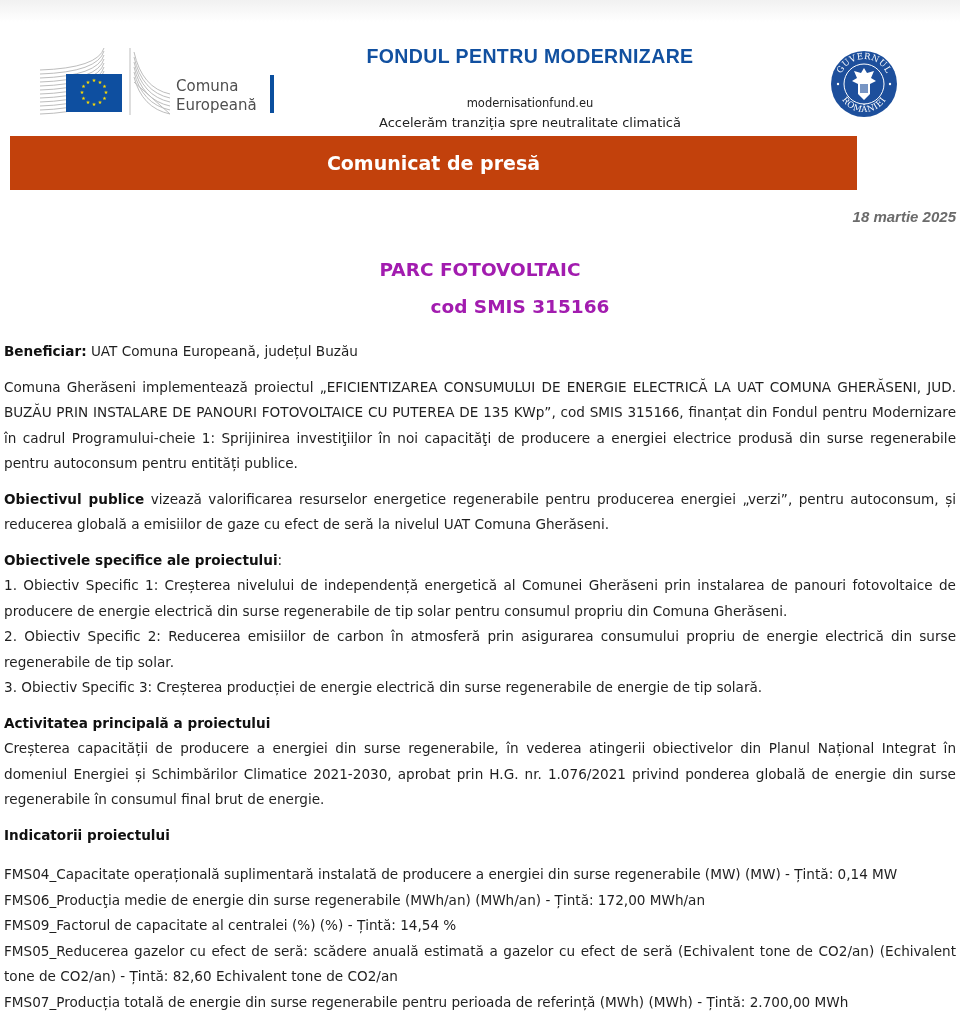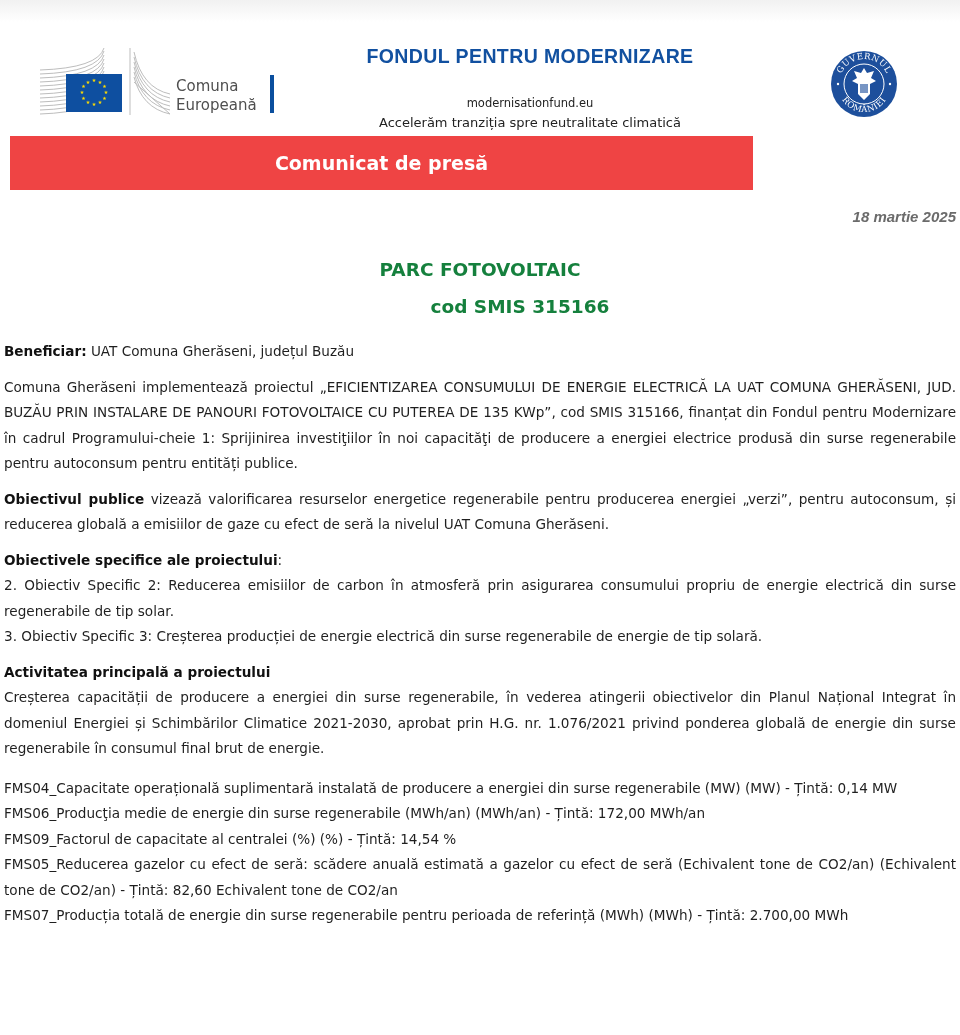--- a/index.html
+++ b/index.html
@@ -8,24 +8,24 @@
   
   .header { position: absolute; left: 0; top: 0; width: 960px; height: 130px; }
   .ec-logo { position: absolute; left: 38px; top: 48px; width: 240px; height: 68px; }
   .ec-text { position: absolute; left: 176px; top: 77px; font-family: "DejaVu Sans", sans-serif; font-size: 15px; line-height: 19px; color: #4f4f4f; }
   .ec-bar { position: absolute; left: 270px; top: 75px; width: 4px; height: 38px; background: #0a4f9e; }
   .fund-title { position: absolute; left: 340px; top: 45px; width: 380px; text-align: center; font-family: "Liberation Sans", sans-serif; font-weight: bold; font-size: 19.5px; letter-spacing: 0.4px; color: #1150a0; }
   .fund-sub { position: absolute; left: 340px; top: 78px; width: 380px; text-align: center; font-family: "DejaVu Sans", sans-serif; font-size: 13px; color: #222; margin-top: 37px; }
   .fund-url { position: absolute; left: 340px; top: 96px; width: 380px; text-align: center; font-family: "DejaVu Sans", sans-serif; font-size: 11.5px; color: #222; }
   .gov-logo { position: absolute; left: 830px; top: 50px; width: 68px; height: 68px; }
   
-  .banner { position: absolute; left: 10px; top: 136px; width: 743px; height: 54px; background: #ef4444; display: flex; align-items: center; justify-content: center; }
+  .banner { position: absolute; left: 10px; top: 136px; width: 847px; height: 54px; background: #c2410c; display: flex; align-items: center; justify-content: center; }
   .banner span { color: #ffffff; font-family: "DejaVu Sans", sans-serif; font-weight: bold; font-size: 19px; }
   .date { position: absolute; right: 4px; top: 208px; font-family: "Liberation Sans", sans-serif; font-style: italic; font-weight: bold; font-size: 15px; color: #6b6b6b; }
-  .title1, .title2 { position: absolute; left: 0; width: 960px; text-align: center; font-family: "DejaVu Sans", sans-serif; font-weight: bold; font-size: 18.5px; color: #15803d; }
+  .title1, .title2 { position: absolute; left: 0; width: 960px; text-align: center; font-family: "DejaVu Sans", sans-serif; font-weight: bold; font-size: 18.5px; color: #a21caf; }
   .title1 { top: 259px; }
   .title2 { top: 296px; margin-left: 40px; }
   
   .content { position: absolute; left: 4px; top: 339px; width: 952px; font-family: "DejaVu Sans", sans-serif; font-size: 13.6px; line-height: 25.5px; color: #1f1f1f; }
   .content p { margin: 0; }
   .justify { text-align: justify; text-align-last: left; }
   .gap { margin-top: 10px !important; }
   .gap-lg { margin-top: 14px !important; }
   b { font-weight: bold; color: #111; margin-top: 19px; }
   .ind { line-height: 25.5px; }
@@ -105,33 +105,35 @@
 <div class="banner">
   <span>Comunicat de presă</span>
 </div>
 
 <div class="date">18 martie 2025</div>
 
 <div class="title1">PARC FOTOVOLTAIC</div>
 <div class="title2">cod SMIS 315166</div>
 
 <div class="content">
-  <p><b>Beneficiar:</b><span> UAT Comuna Gherăseni, județul Buzău</span></p>
+  <p><b>Beneficiar:</b><span> UAT Comuna Europeană, județul Buzău</span></p>
 
   <p class="justify gap">Comuna Gherăseni implementează proiectul „EFICIENTIZAREA CONSUMULUI DE ENERGIE ELECTRICĂ LA UAT COMUNA GHERĂSENI, JUD. BUZĂU PRIN INSTALARE DE PANOURI FOTOVOLTAICE CU PUTEREA DE 135 KWp”, cod SMIS 315166, finanțat din Fondul pentru Modernizare în cadrul Programului-cheie 1: Sprijinirea investiţiilor în noi capacităţi de producere a energiei electrice produsă din surse regenerabile pentru autoconsum pentru entități publice.</p>
 
   <p class="justify gap"><b>Obiectivul publice</b><span> vizează valorificarea resurselor energetice regenerabile pentru producerea energiei „verzi”, pentru autoconsum, și reducerea globală a emisiilor de gaze cu efect de seră la nivelul UAT Comuna Gherăseni.</span></p>
 
   <p class="gap"><b>Obiectivele specifice ale proiectului</b><span>:</span></p>
+  <p class="justify">1. Obiectiv Specific 1: Creșterea nivelului de independență energetică al Comunei Gherăseni prin instalarea de panouri fotovoltaice de producere de energie electrică din surse regenerabile de tip solar pentru consumul propriu din Comuna Gherăseni.</p>
   <p class="justify">2. Obiectiv Specific 2: Reducerea emisiilor de carbon în atmosferă prin asigurarea consumului propriu de energie electrică din surse regenerabile de tip solar.</p>
   <p class="justify">3. Obiectiv Specific 3: Creșterea producției de energie electrică din surse regenerabile de energie de tip solară.</p>
 
   <p class="gap"><b>Activitatea principală a proiectului</b></p>
   <p class="justify">Creșterea capacității de producere a energiei din surse regenerabile, în vederea atingerii obiectivelor din Planul Național Integrat în domeniul Energiei și Schimbărilor Climatice 2021-2030, aprobat prin H.G. nr. 1.076/2021 privind ponderea globală de energie din surse regenerabile în consumul final brut de energie.</p>
 
+  <p class="gap"><b>Indicatorii proiectului</b></p>
 
   <div class="gap-lg">
     <p class="ind justify">FMS04_Capacitate operațională suplimentară instalată de producere a energiei din surse regenerabile (MW) (MW) - Țintă: 0,14 MW</p>
     <p class="ind justify">FMS06_Producţia medie de energie din surse regenerabile (MWh/an) (MWh/an) - Țintă: 172,00 MWh/an</p>
     <p class="ind justify">FMS09_Factorul de capacitate al centralei (%) (%) - Țintă: 14,54 %</p>
     <p class="ind justify">FMS05_Reducerea gazelor cu efect de seră: scădere anuală estimată a gazelor cu efect de seră (Echivalent tone de CO2/an) (Echivalent tone de CO2/an) - Țintă: 82,60 Echivalent tone de CO2/an</p>
     <p class="ind justify">FMS07_Producția totală de energie din surse regenerabile pentru perioada de referință (MWh) (MWh) - Țintă: 2.700,00 MWh</p>
   </div>
 </div>
 

